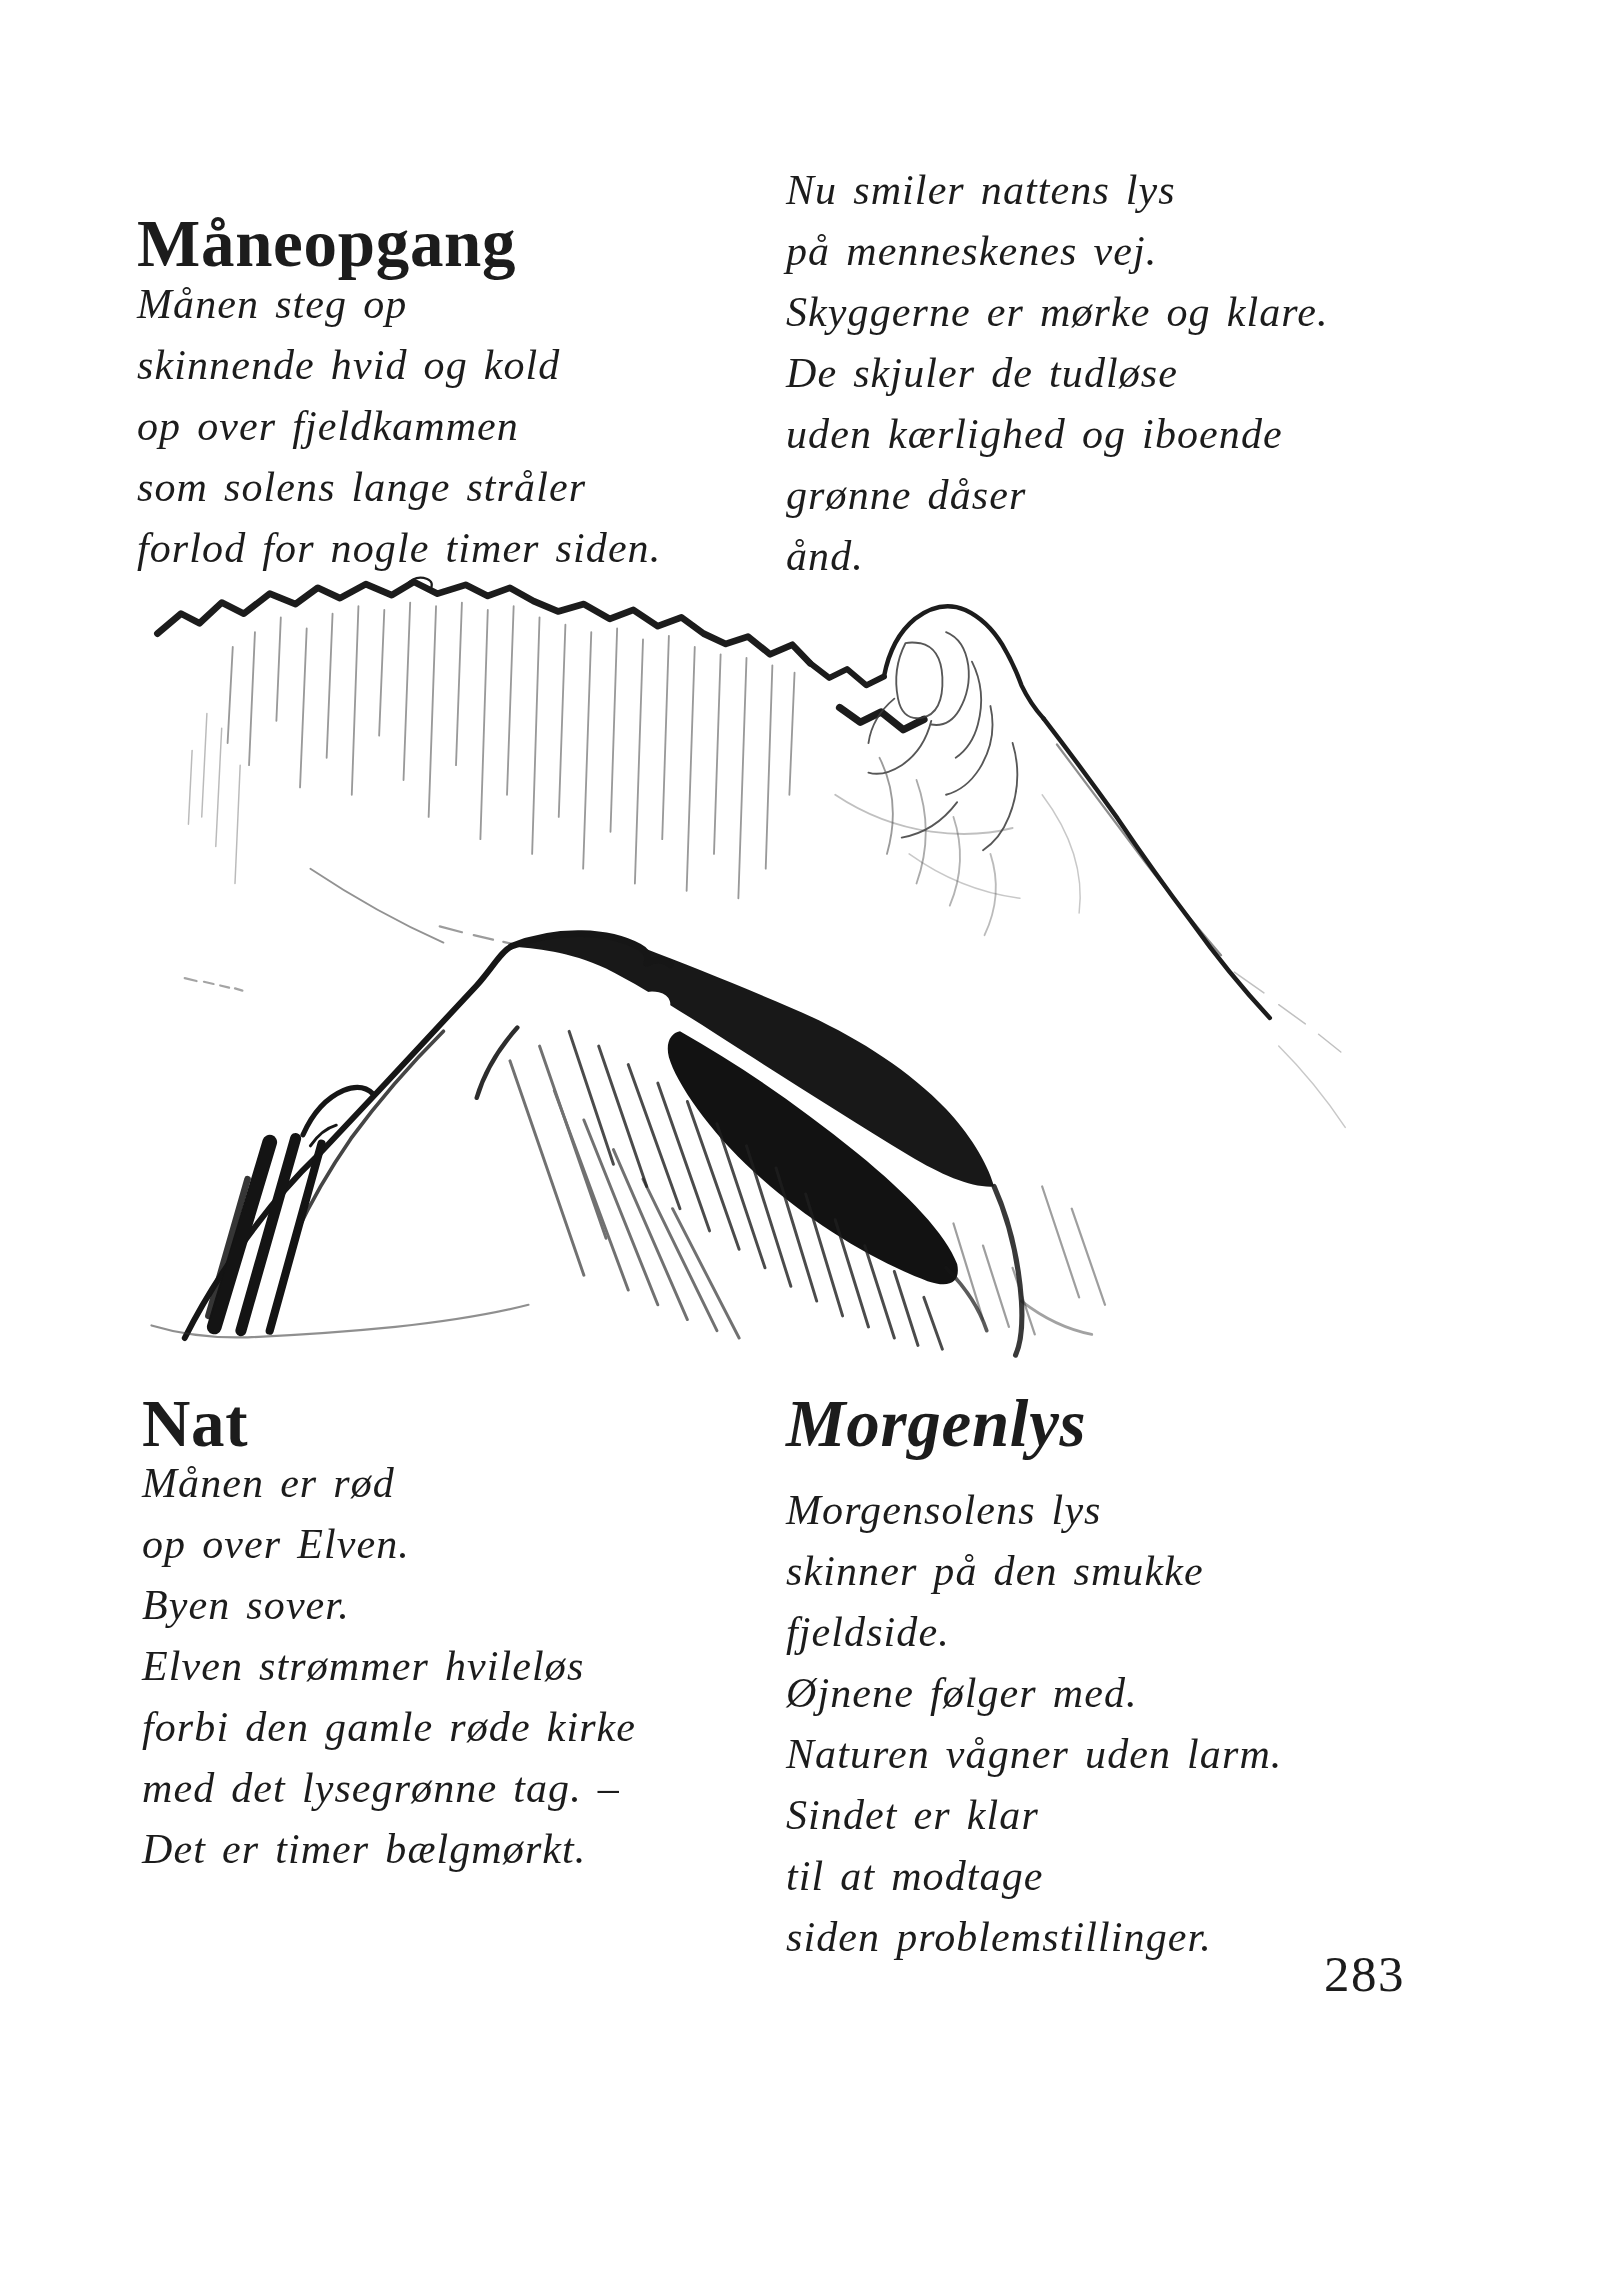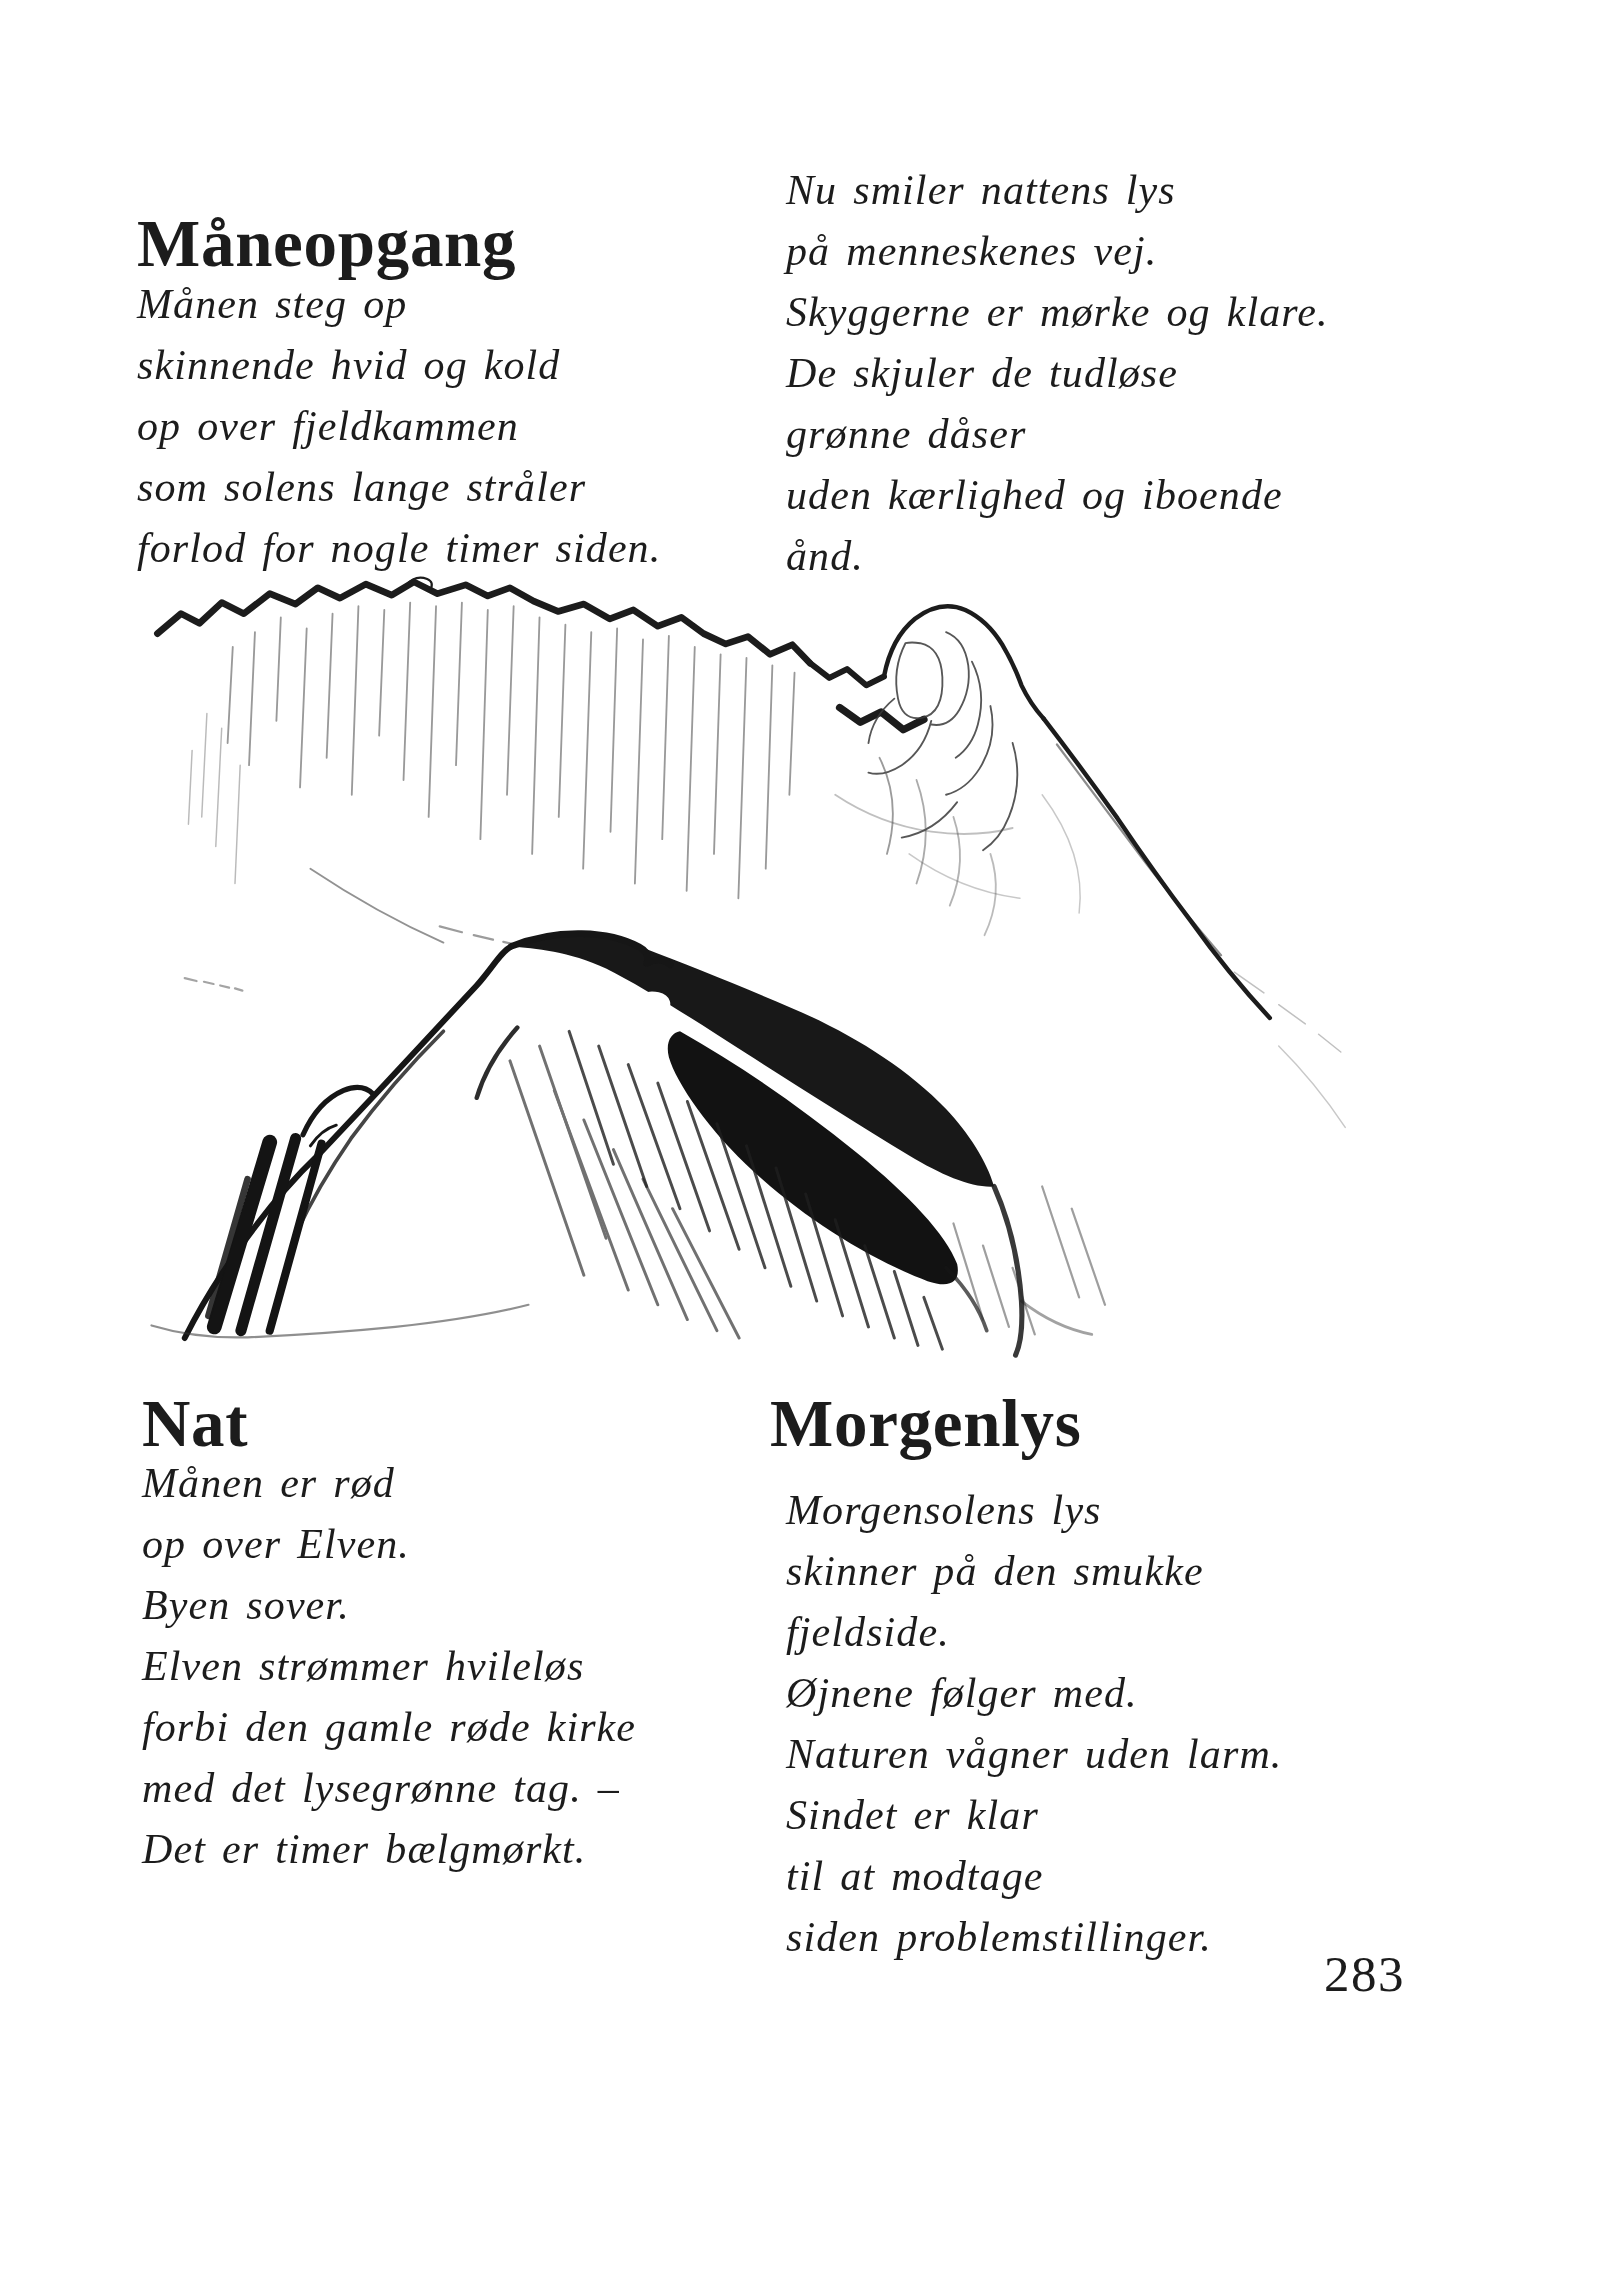--- a/index.html
+++ b/index.html
@@ -29,21 +29,21 @@
     font-size:51px;line-height:1;letter-spacing:1.5px;
   }
   .sketch{
     position:absolute;
     left:96px;top:573px;width:1301px;height:802px;
   }
   #title-maaneopgang{left:137px;top:165px;}
   #poem-maaneopgang{left:137px;top:274px;}
   #poem-continuation{left:786px;top:160px;}
   #title-nat{left:142px;top:1334px;}
-  #title-morgenlys{left:770px;top:1334px;}
+  #title-morgenlys{left:786px;top:1334px;font-style:italic;}
   #poem-nat{left:142px;top:1453px;}
   #poem-morgenlys{left:786px;top:1445px;margin-top:35px;}
   #page-number{left:1324px;top:1949px;}
 </style>
 </head>
 <body>
 
 <div class="page">
 
   <h1 class="title" id="title-maaneopgang">Måneopgang</h1>
@@ -54,22 +54,22 @@
     <div>op over fjeldkammen</div>
     <div>som solens lange stråler</div>
     <div>forlod for nogle timer siden.</div>
   </div>
 
   <div class="poem" id="poem-continuation">
     <div>Nu smiler nattens lys</div>
     <div>på menneskenes vej.</div>
     <div>Skyggerne er mørke og klare.</div>
     <div>De skjuler de tudløse</div>
+    <div>uden kærlighed og iboende</div>
     <div>grønne dåser</div>
-    <div>uden kærlighed og iboende</div>
     <div>ånd.</div>
   </div>
 
   <svg class="sketch" viewBox="0 0 1760 1085" aria-hidden="true">
 
     <g stroke="#1c1c1c" fill="none" stroke-linecap="round" stroke-linejoin="round">
       <path stroke-width="9" d="M83,82 L115,55 140,68 170,40 200,55 235,28 270,42 300,20 330,34 365,15 400,30 430,12 462,28 500,16 530,31 560,20 592,38 625,52 660,42 695,62 727,50 760,72 792,60 822,82 852,96 882,86 912,110 942,97 966,122"></path>
       <path stroke-width="8" d="M966,122 L992,142 1016,130 1042,152 1066,140"></path>
       <path stroke-width="6" d="M1066,140 Q1076,88 1108,62 Q1142,36 1176,50 Q1206,64 1226,97 Q1242,124 1252,152 Q1264,177 1282,197"></path>
       <path stroke-width="10" d="M1006,182 L1034,202 1062,188 1092,212 1120,198"></path>

